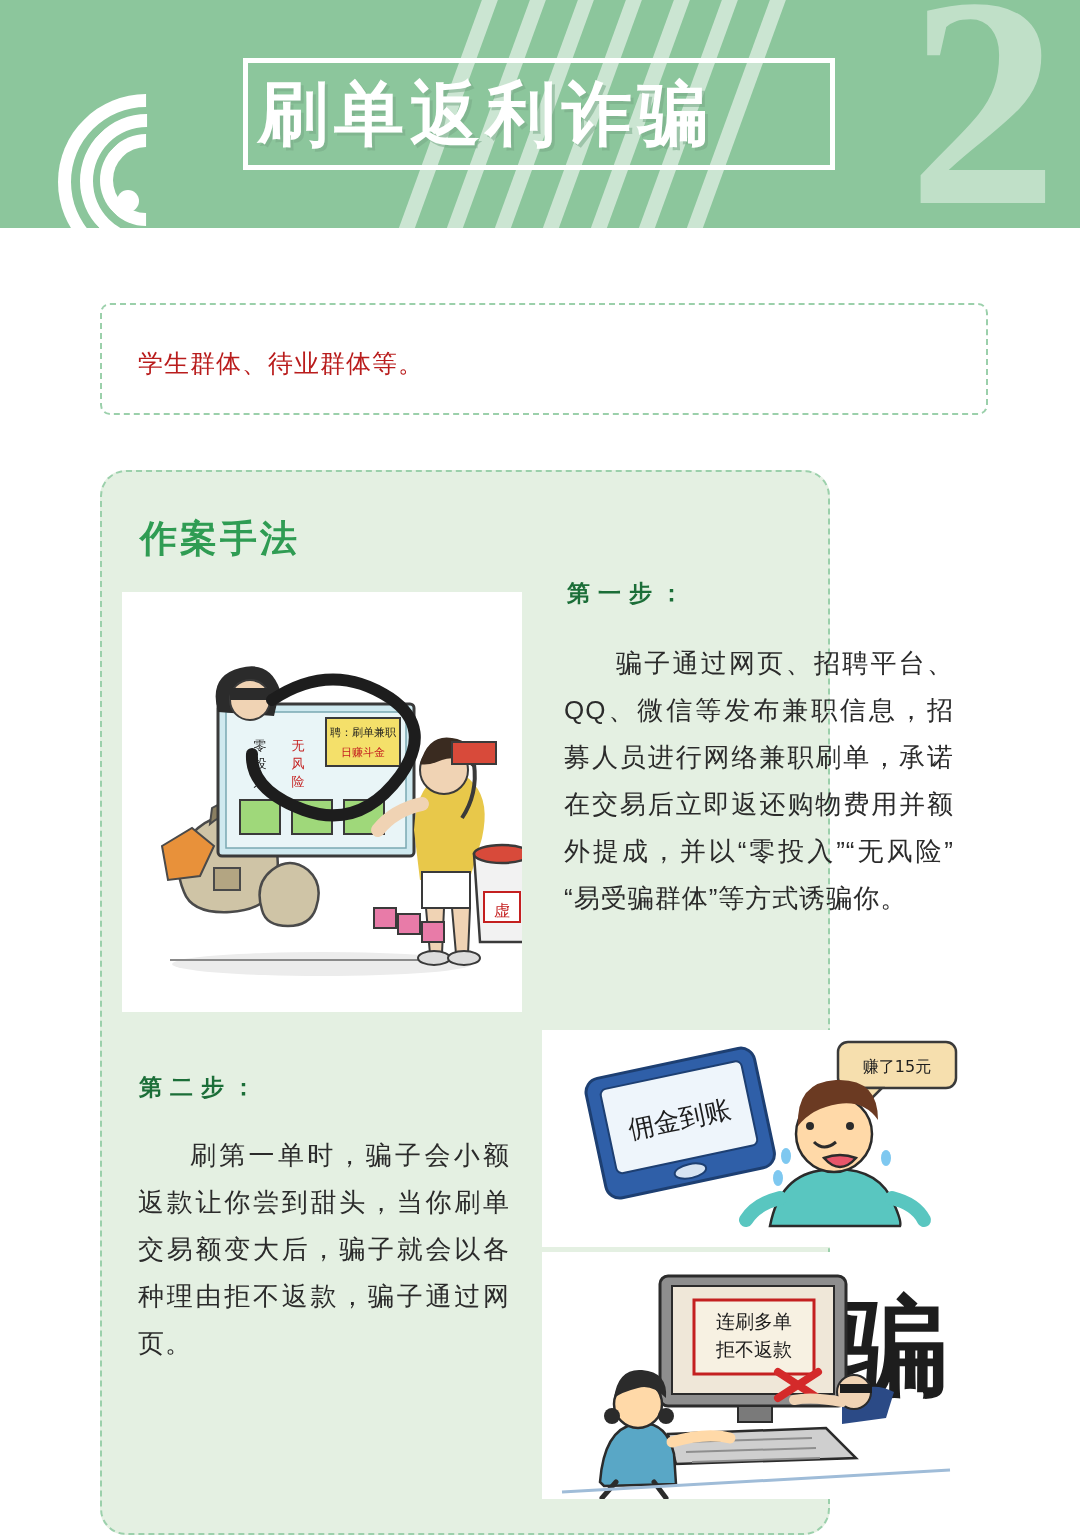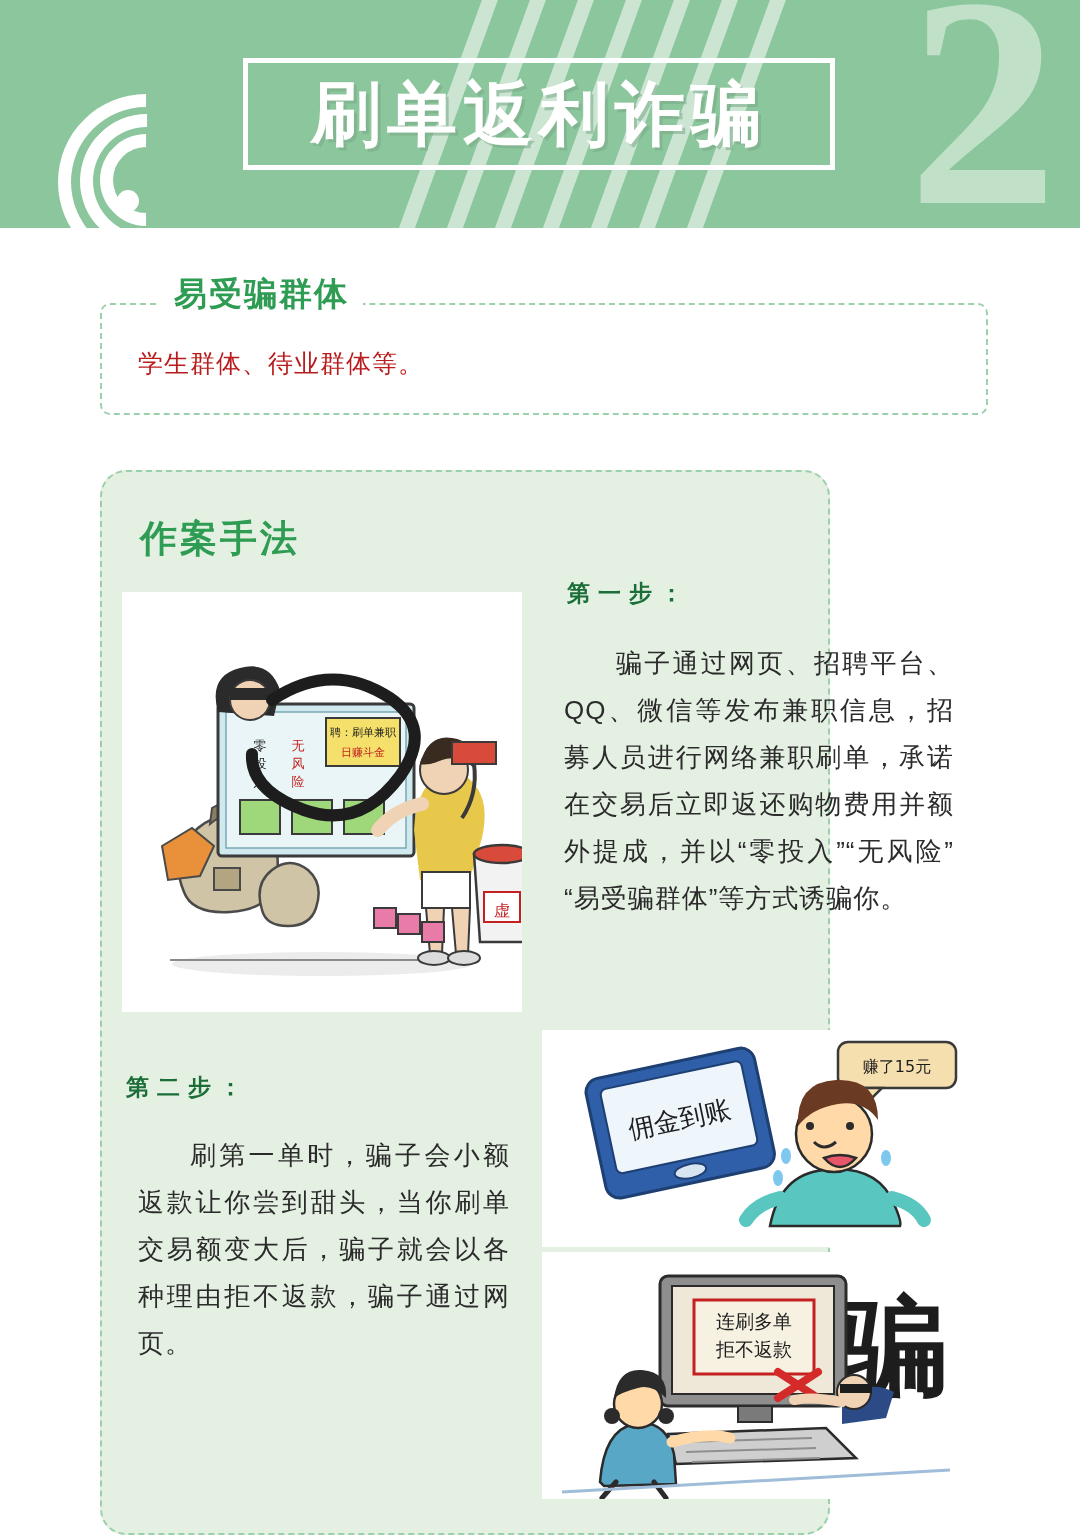--- a/index.html
+++ b/index.html
@@ -94,21 +94,21 @@
     border: 5px solid #ffffff;
     box-sizing: border-box;
   }
   .title-text {
     position: absolute;
     left: 258px;
     top: 62px;
     width: 562px;
     height: 104px;
     line-height: 104px;
-    text-align: center;
+    text-align: left;
     font-size: 70px;
     font-weight: bold;
     letter-spacing: 6px;
     color: #ffffff;
     font-family: "DejaVu Sans", sans-serif;
     text-shadow: 3px 3px 0 rgba(120,170,135,0.55);
     white-space: nowrap;
   }
 
   
@@ -178,21 +178,21 @@
     position: absolute;
     font-size: 26px;
     line-height: 47px;
     color: #2b2b2b;
     text-align: justify;
     letter-spacing: 1px;
   }
   .step1-label { left: 465px; top: 106px; }
   .step1-body  { left: 462px; top: 168px; width: 390px; text-indent: 52px; }
 
-  .step2-label { left: 24px;  top: 600px; text-align: right; }
+  .step2-label { left: 37px;  top: 600px; text-align: right; }
   .step2-body  { left: 36px;  top: 660px; width: 372px; text-indent: 52px; }
 
   
   .fig {
     position: absolute;
     background: #ffffff;
     overflow: hidden;
   }
   .fig1 { left: 20px;  top: 120px;  width: 400px; height: 420px; }
   .fig2 { left: 440px; top: 558px;  width: 428px; height: 217px; }
@@ -218,21 +218,20 @@
     <span class="arc a4"></span>
     <span class="arc a3"></span>
     <span class="arc a2"></span>
     <span class="dot"></span>
   </div>
   <div class="title-box"></div>
   <div class="title-text">刷单返利诈骗</div>
 </div>
 
 <div class="sec-victims">
-  <div class="heading">易受骗群体</div>
   <div class="body">学生群体、待业群体等。</div>
 </div>
 
 <div class="sec-method">
   <div class="heading">作案手法</div>
 
   <div class="fig fig1">
     <svg viewBox="0 0 400 420" xmlns="http://www.w3.org/2000/svg">
       <rect x="0" y="0" width="400" height="420" fill="#ffffff"></rect>
 

